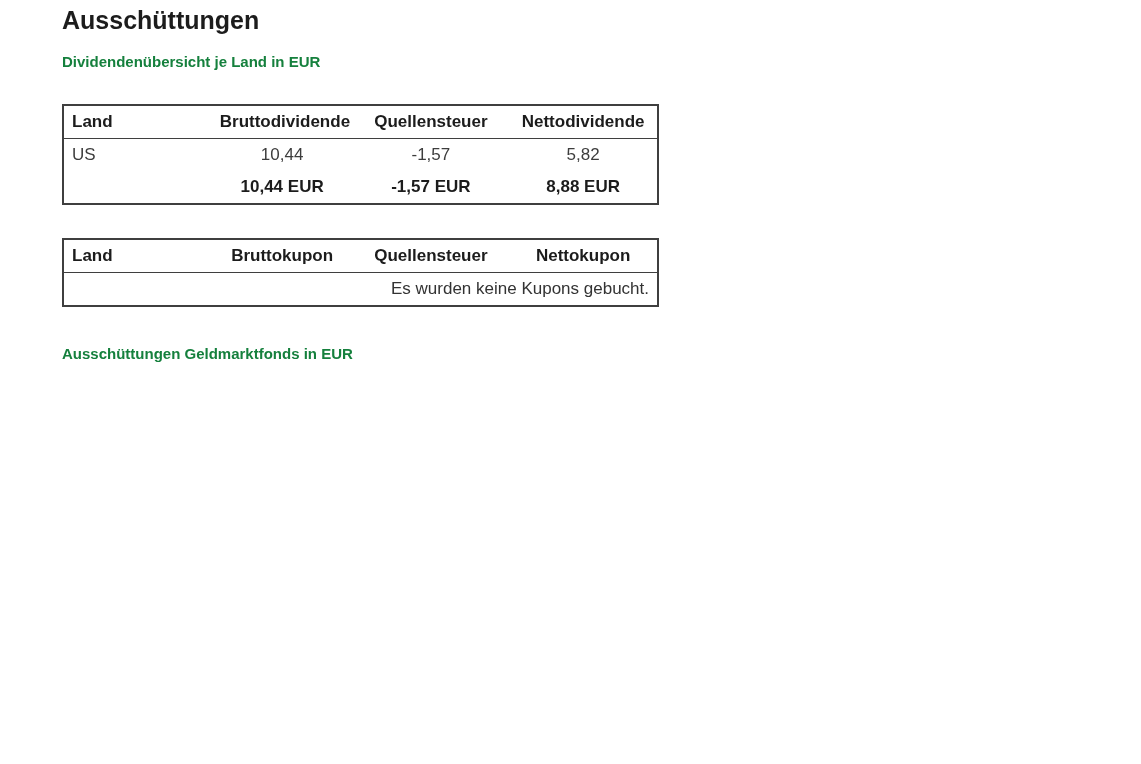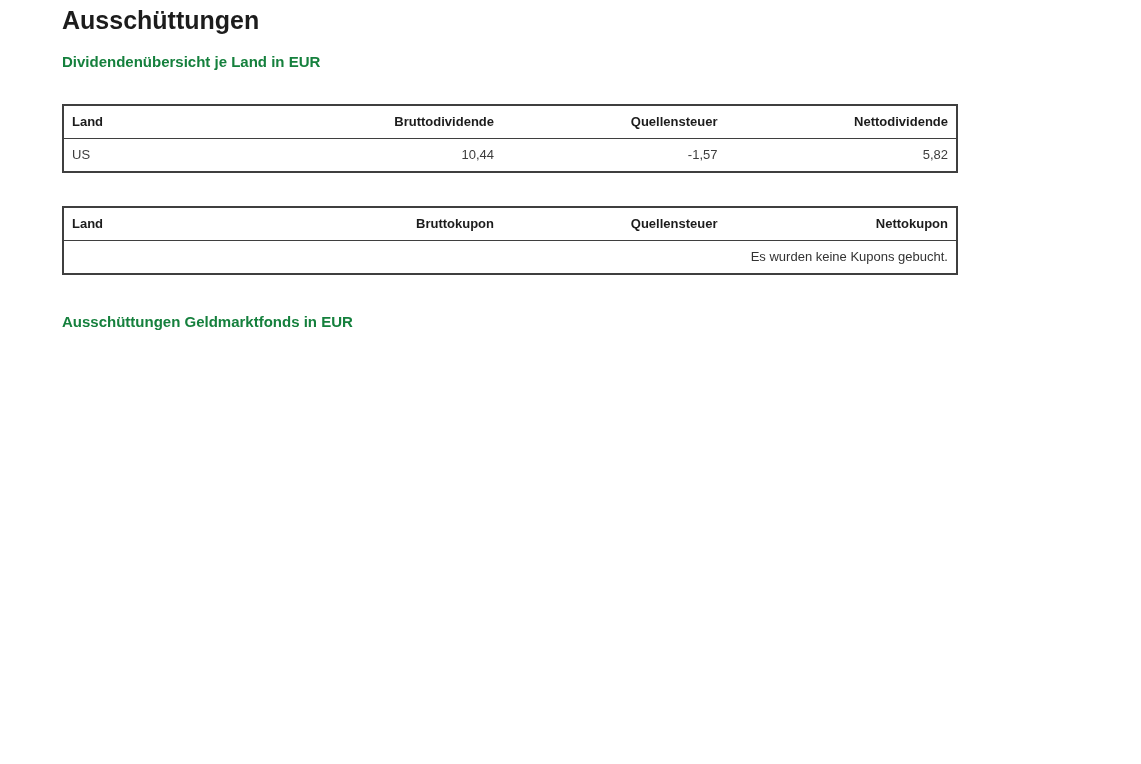--- a/index.html
+++ b/index.html
@@ -37,41 +37,41 @@
     color: #15803d;
     margin: 0;
   }
   .mt-title      { margin-top: 4px; }
   .mt-heading-1  { margin-top: 21px; }
   .mt-heading-2  { margin-top: 23px; }
   .mt-heading-3  { margin-top: 38px; }
   .mt-table      { margin-top: 33px; }
 
   table.report-table {
-    width: 896px;
+    width: 597px;
     border-collapse: collapse;
     table-layout: fixed;
     border: 2px solid #3f3f3f;
-    font-size: 13px;
+    font-size: 17px;
     line-height: 16px;
   }
   table.report-table th,
   table.report-table td {
     padding: 8px;
     vertical-align: middle;
   }
   table.report-table thead th {
     font-weight: bold;
     color: #1c1c1c;
     text-align: left;
     border-bottom: 1px solid #3f3f3f;
   }
   table.report-table th.num,
   table.report-table td.num {
-    text-align: right;
+    text-align: center;
   }
   table.report-table th.pad-r,
   table.report-table td.pad-r {
     padding-right: 16px;
   }
   table.report-table td {
     color: #3d3d3d;
     font-weight: normal;
   }
   table.report-table tr.totals-row td {
@@ -110,20 +110,26 @@
           <th class="num">Nettodividende</th>
         </tr>
       </thead>
       <tbody>
         <tr>
           <td>US</td>
           <td class="num pad-r">10,44</td>
           <td class="num pad-r">-1,57</td>
           <td class="num">5,82</td>
         </tr>
+        <tr class="totals-row">
+          <td></td>
+          <td class="num pad-r">10,44 EUR</td>
+          <td class="num pad-r">-1,57 EUR</td>
+          <td class="num">8,88 EUR</td>
+        </tr>
       </tbody>
     </table>
 
 
     <table class="report-table mt-table">
       <colgroup>
         <col class="col-25">
           <col class="col-25">
           <col class="col-25">
           <col class="col-25">

